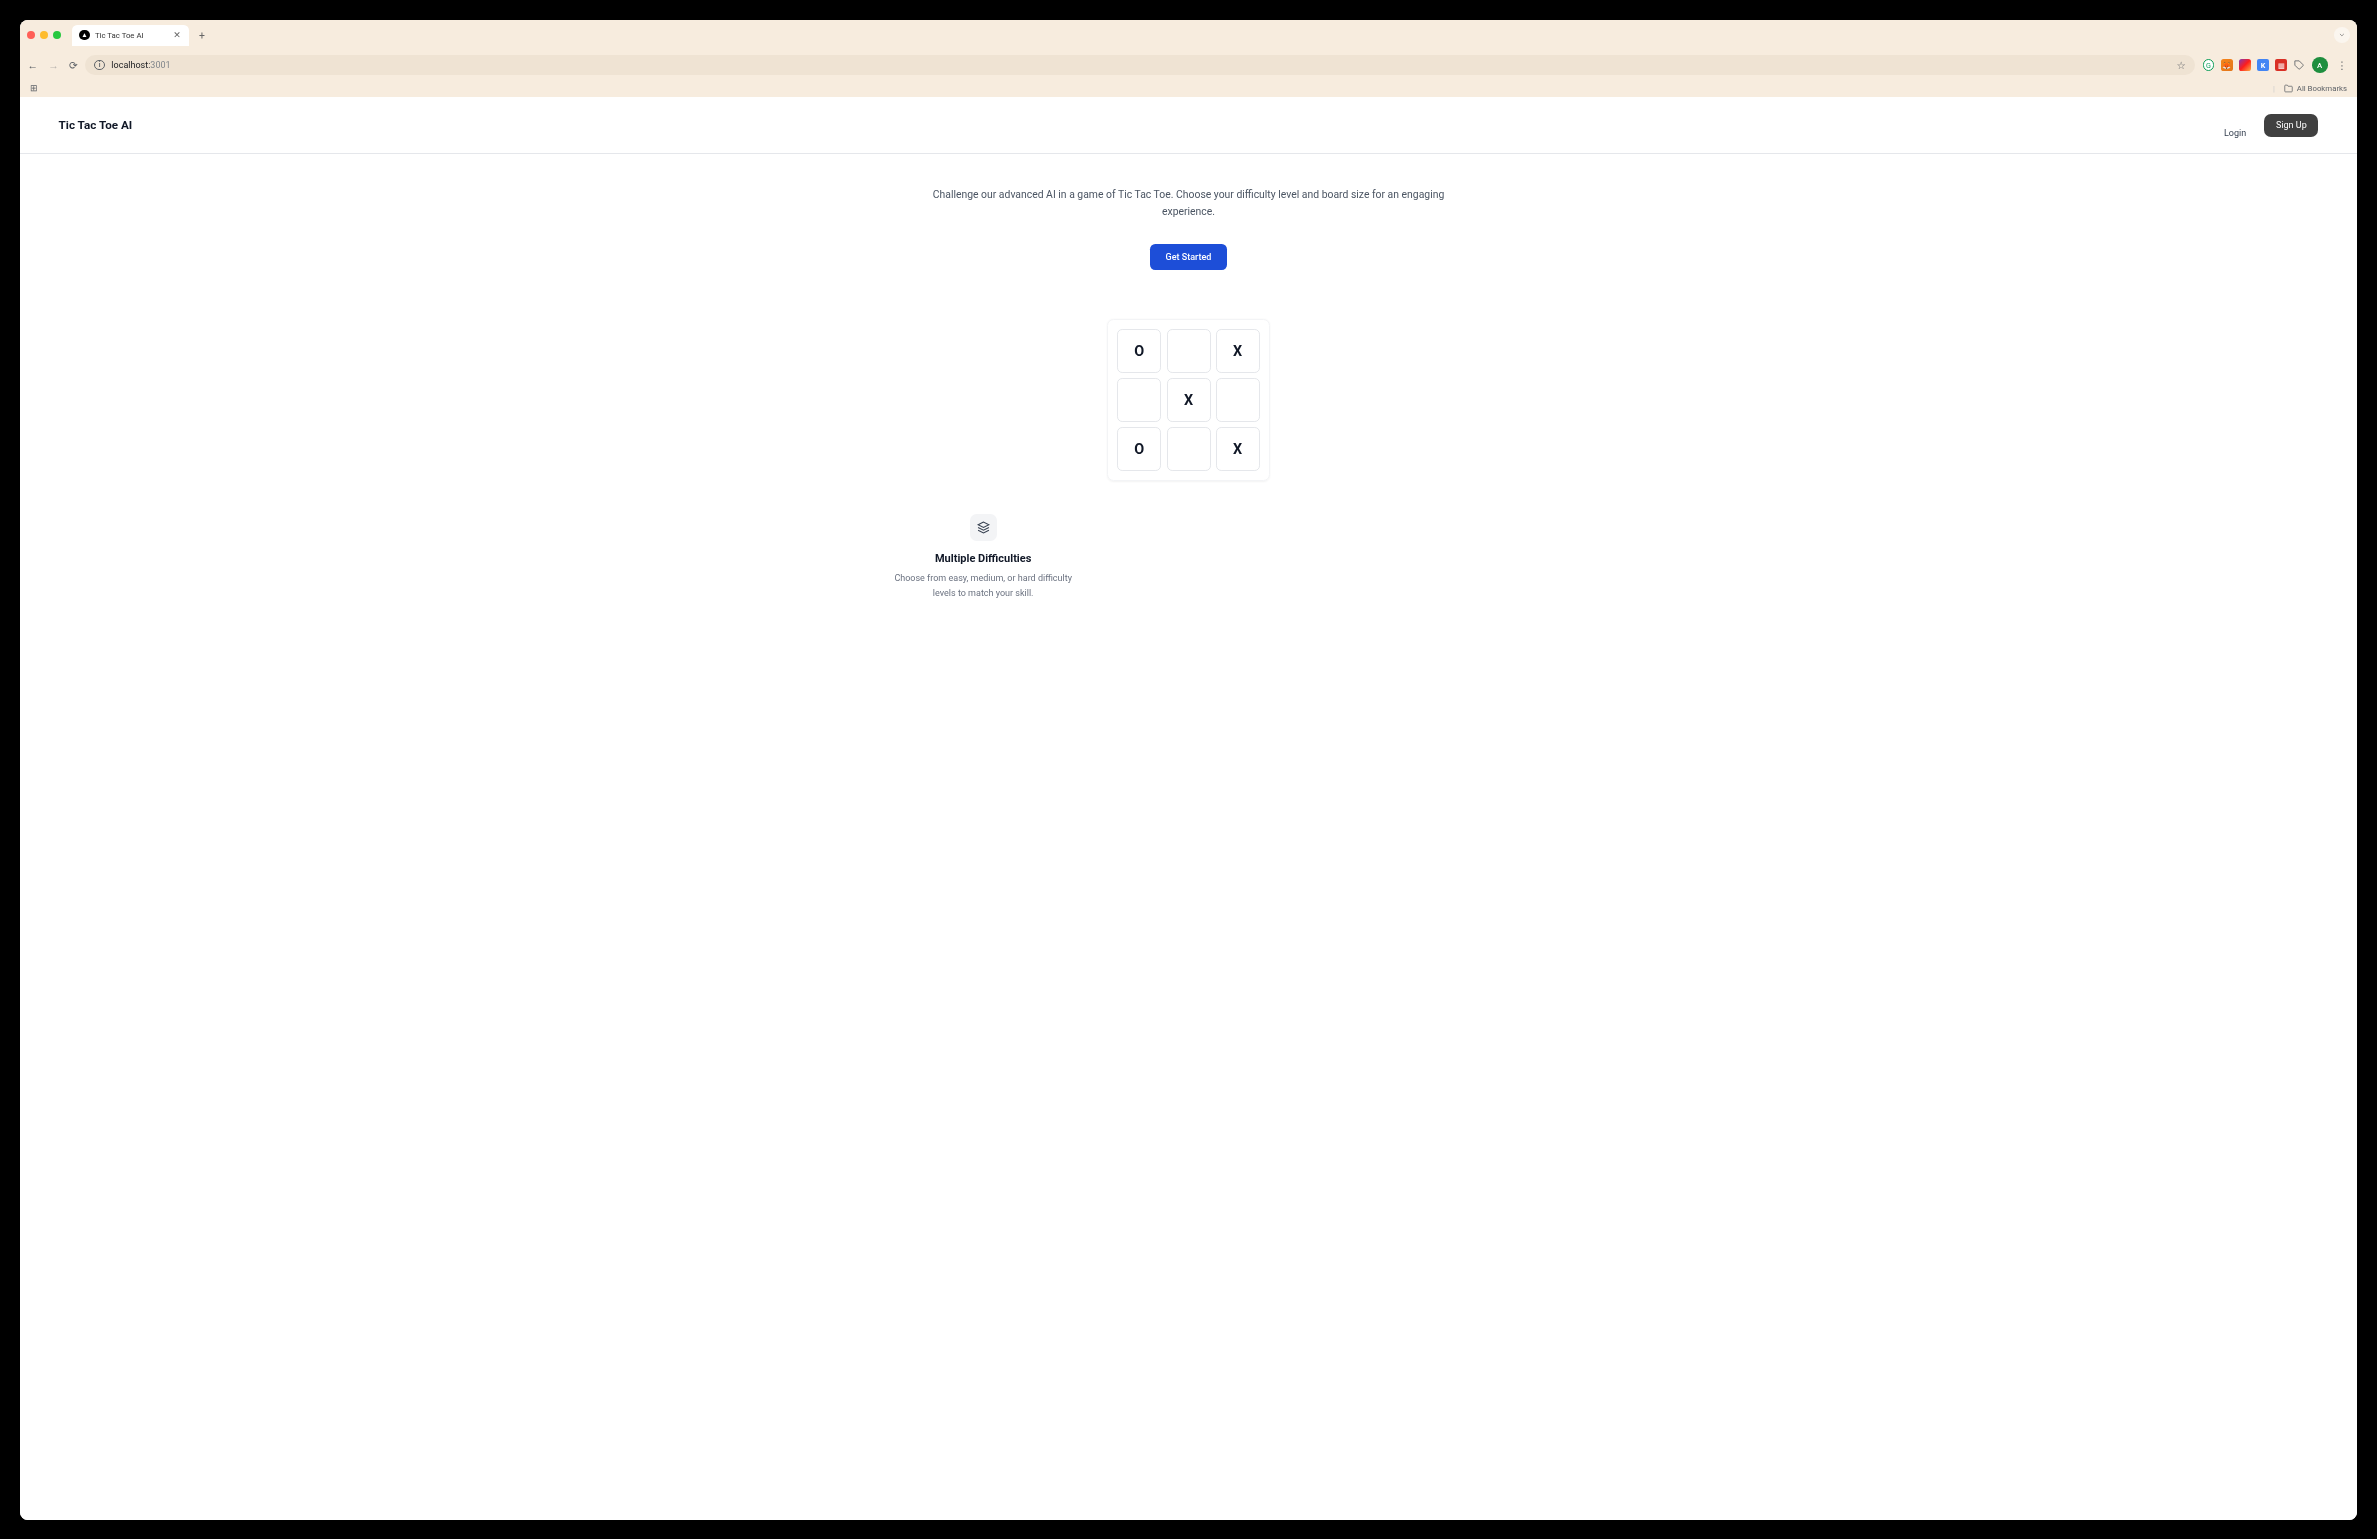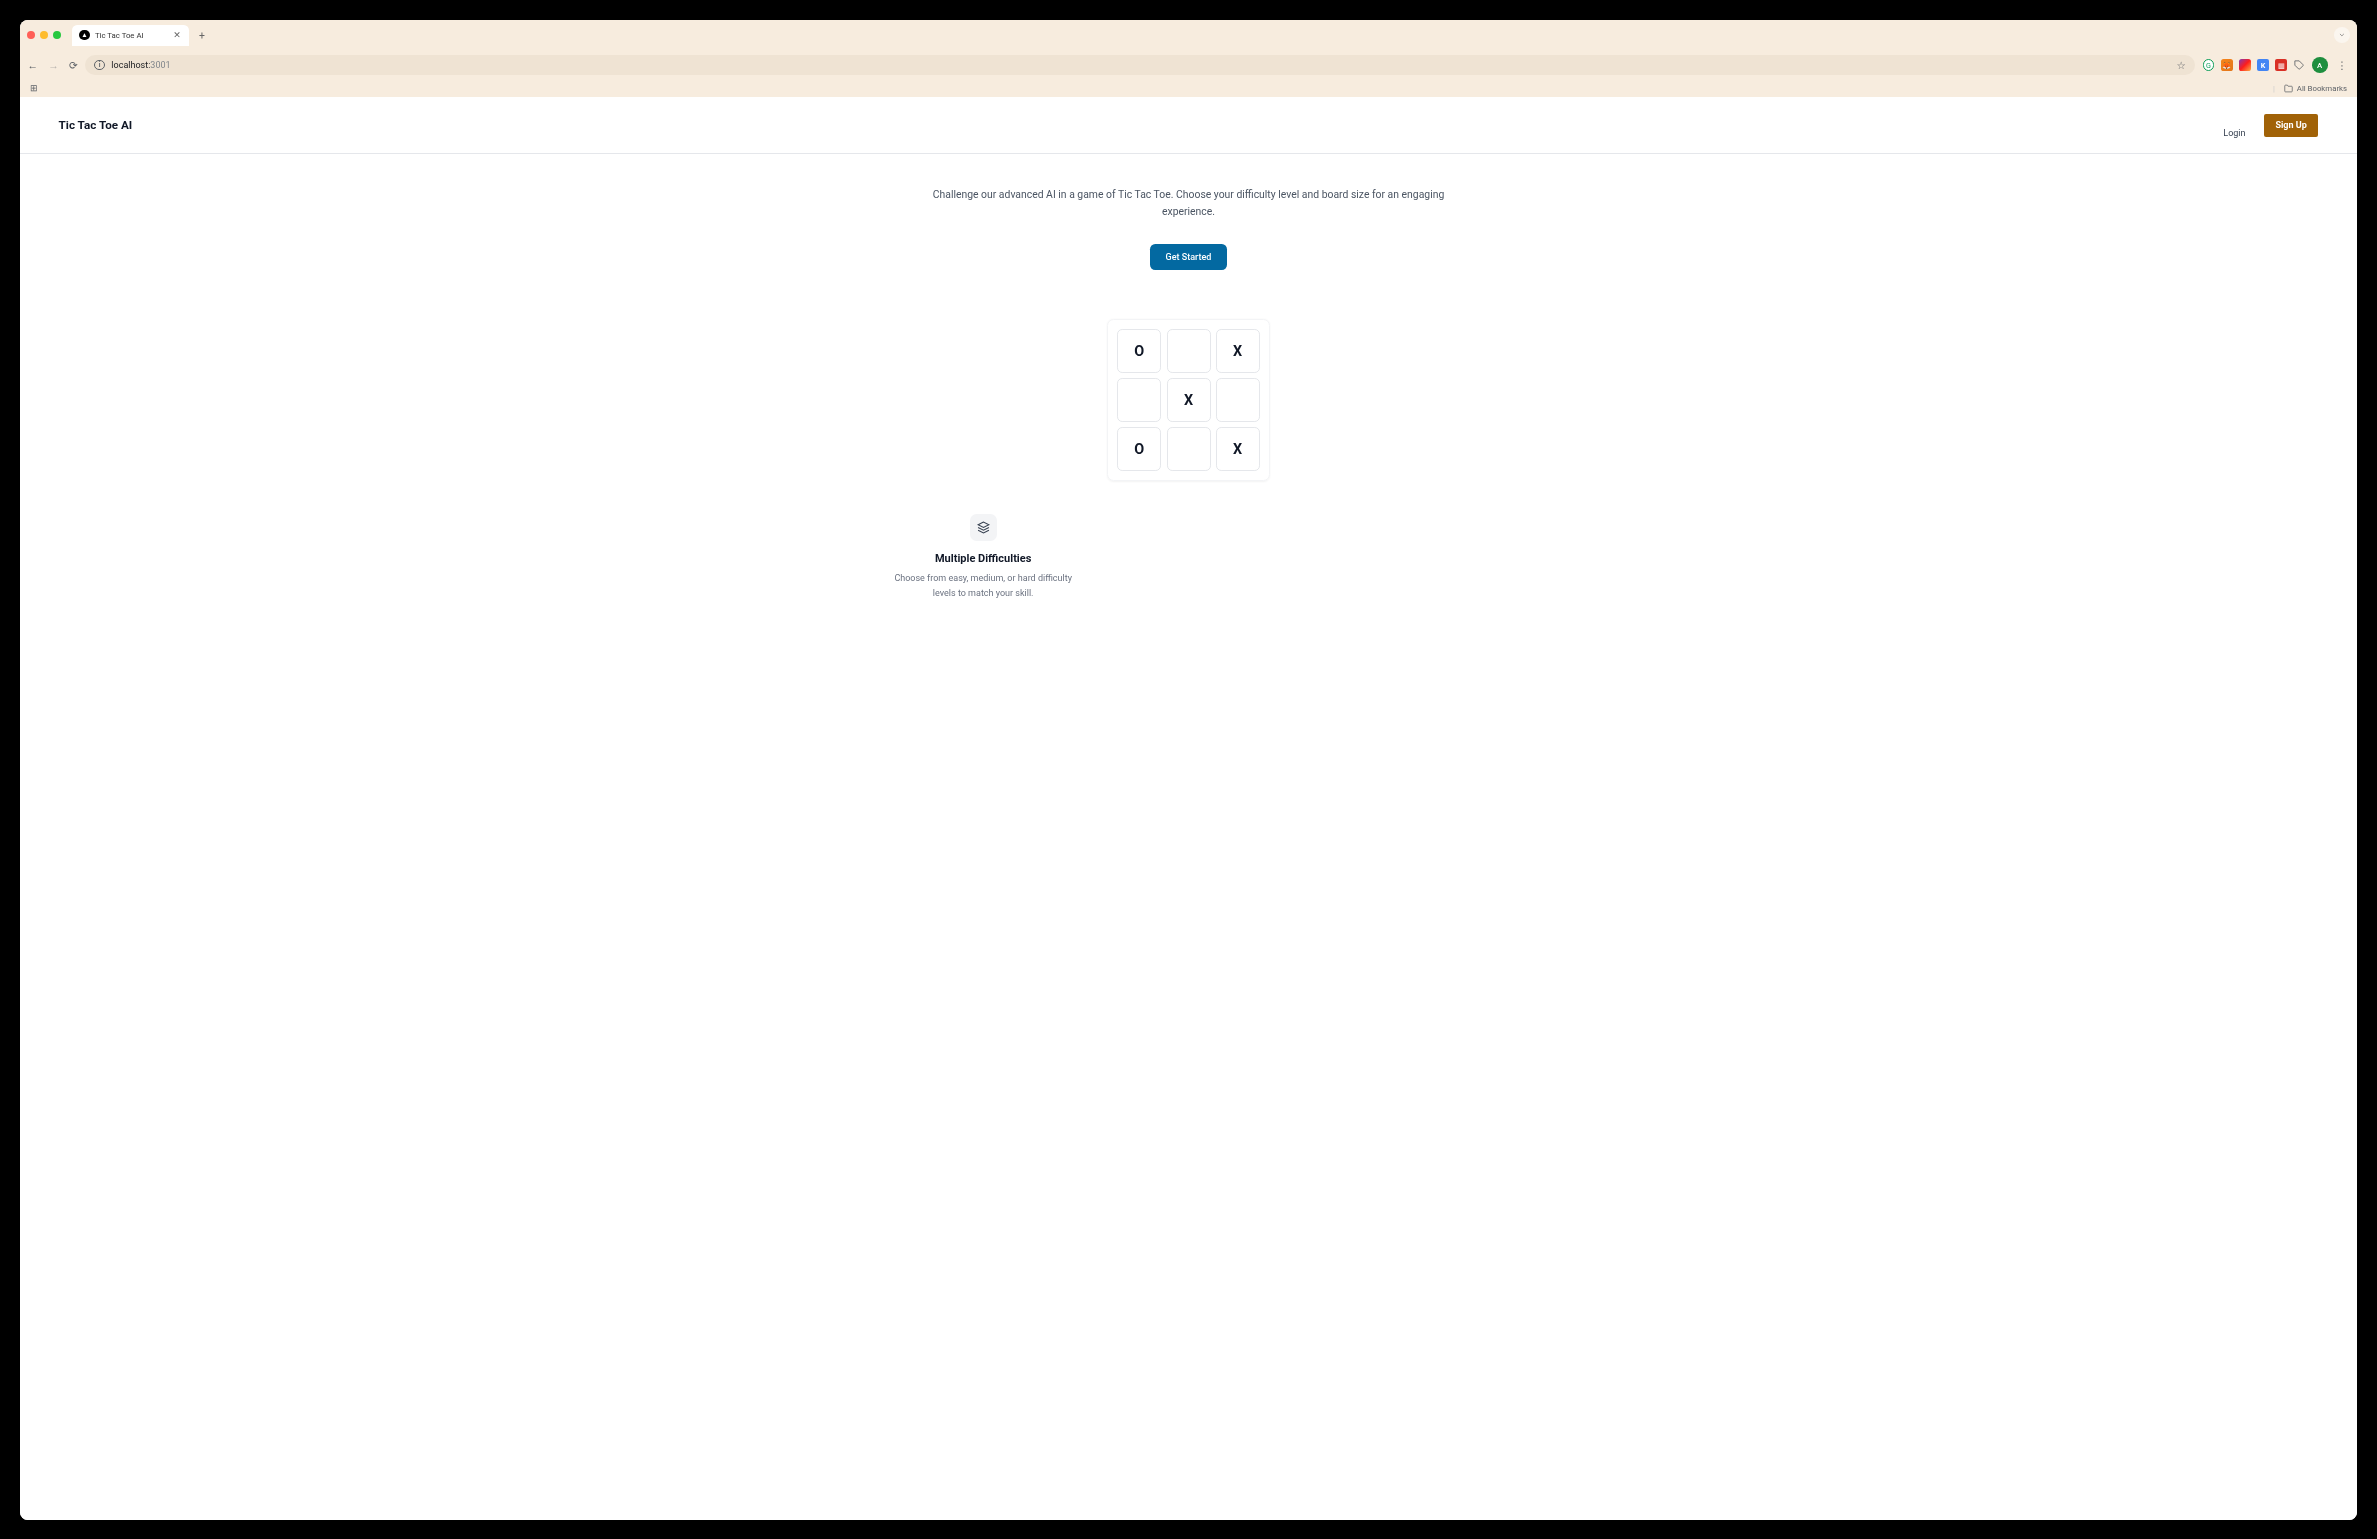--- a/index.html
+++ b/index.html
@@ -250,26 +250,26 @@
     
     .login-link {
       font-size: 9px;
       color: #374151;
       cursor: pointer;
       padding: 5.2px 7.8px;
       margin-top: 15px;
     }
     
     .signup-btn {
-      background: #a16207;
+      background: #404040;
       color: #fff;
       padding: 6.5px 11.7px;
-      border-radius: 2px;
-      font-size: 9px;
-      font-weight: 700;
+      border-radius: 7px;
+      font-size: 9px;
+      font-weight: 400;
       cursor: pointer;
     }
     
     .hero {
       text-align: center;
       padding: 33px 26px 26px;
     }
     
     .hero-title {
       font-size: 31px;
@@ -281,21 +281,21 @@
     
     .hero-subtitle {
       font-size: 10.4px;
       color: #4b5563;
       max-width: 522px;
       margin: 0 auto 23.5px;
       line-height: 1.6;
     }
     
     .cta-btn {
-      background: #0369a1;
+      background: #1d4ed8;
       color: #fff;
       padding: 7.8px 15.7px;
       border-radius: 5.2px;
       font-size: 9px;
       font-weight: 500;
       cursor: pointer;
       display: inline-block;
     }
     
     .game-board-container {

